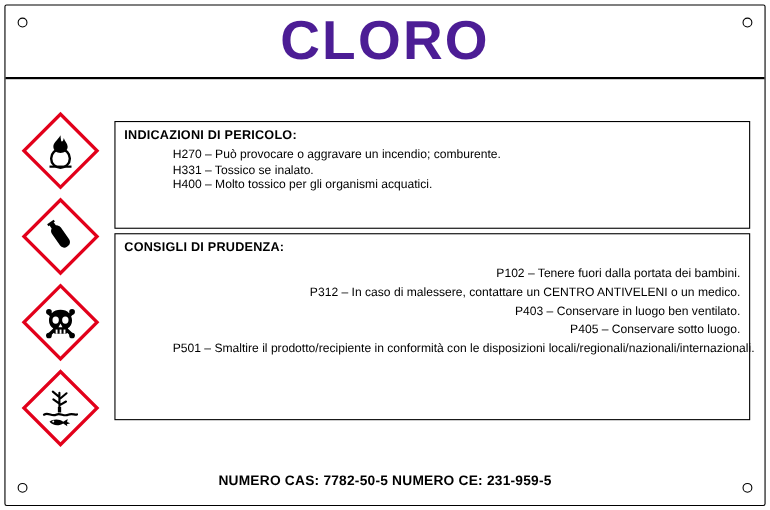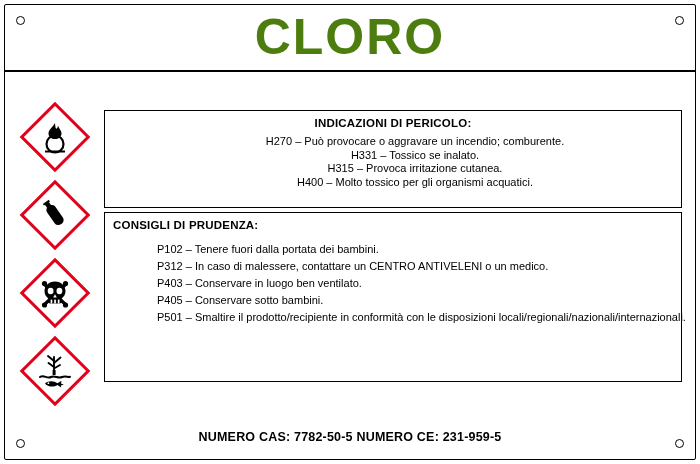--- a/index.html
+++ b/index.html
@@ -44,21 +44,21 @@
 
   .title {
     position: absolute;
     left: 0;
     right: 0;
     top: 8px;
     text-align: center;
     font-size: 50px;
     font-weight: bold;
     letter-spacing: 2px;
-    color: #4d7c0f;
+    color: #4c1d95;
     font-family: "Liberation Sans", sans-serif;
   }
   .title-rule {
     position: absolute;
     left: 5px;
     right: 5px;
     top: 70px;
     height: 1.5px;
     background: #000;
   }
@@ -105,21 +105,20 @@
     border: 1.5px solid #000;
     box-sizing: border-box;
     background: #fff;
   }
   .box-hazard {
     left: 104px;
     top: 110px;
     width: 578px;
     height: 98px;
     padding: 6px 8px 4px 8px;
-    text-align: center;
   }
   .box-precaution {
     left: 104px;
     top: 212px;
     width: 578px;
     height: 170px;
     padding: 6px 8px 4px 8px;
   }
   .box-heading {
     font-size: 11.5px;
@@ -130,21 +129,21 @@
   }
   .box-precaution .box-heading { margin-bottom: 10px; }
   .stmt {
     font-size: 11px;
     font-weight: normal;
     color: #000;
     line-height: 13.5px;
     white-space: nowrap;
     padding-left: 44px;
   }
-  .box-precaution .stmt { line-height: 17px; }
+  .box-precaution .stmt { line-height: 17px; text-align: right; }
 
   .footer {
     position: absolute;
     left: 0;
     right: 0;
     bottom: 20px;
     text-align: center;
     font-size: 12.5px;
     font-weight: bold;
     color: #000;
@@ -227,28 +226,27 @@
         </svg>
       </div>
     </div>
 
   </div>
 
   <div class="box box-hazard">
     <div class="box-heading">INDICAZIONI DI PERICOLO:</div>
     <div class="stmt">H270 – Può provocare o aggravare un incendio; comburente.</div>
     <div class="stmt">H331 – Tossico se inalato.</div>
-    <div class="stmt">H315 – Provoca irritazione cutanea.</div>
     <div class="stmt">H400 – Molto tossico per gli organismi acquatici.</div>
   </div>
 
   <div class="box box-precaution">
     <div class="box-heading">CONSIGLI DI PRUDENZA:</div>
     <div class="stmt">P102 – Tenere fuori dalla portata dei bambini.</div>
     <div class="stmt">P312 – In caso di malessere, contattare un CENTRO ANTIVELENI o un medico.</div>
     <div class="stmt">P403 – Conservare in luogo ben ventilato.</div>
-    <div class="stmt">P405 – Conservare sotto bambini.</div>
+    <div class="stmt">P405 – Conservare sotto luogo.</div>
     <div class="stmt">P501 – Smaltire il prodotto/recipiente in conformità con le disposizioni locali/regionali/nazionali/internazionali.</div>
   </div>
 
   <div class="footer">NUMERO CAS: 7782-50-5  NUMERO CE:  231-959-5</div>
 
 </div>
 
 </body></html>

